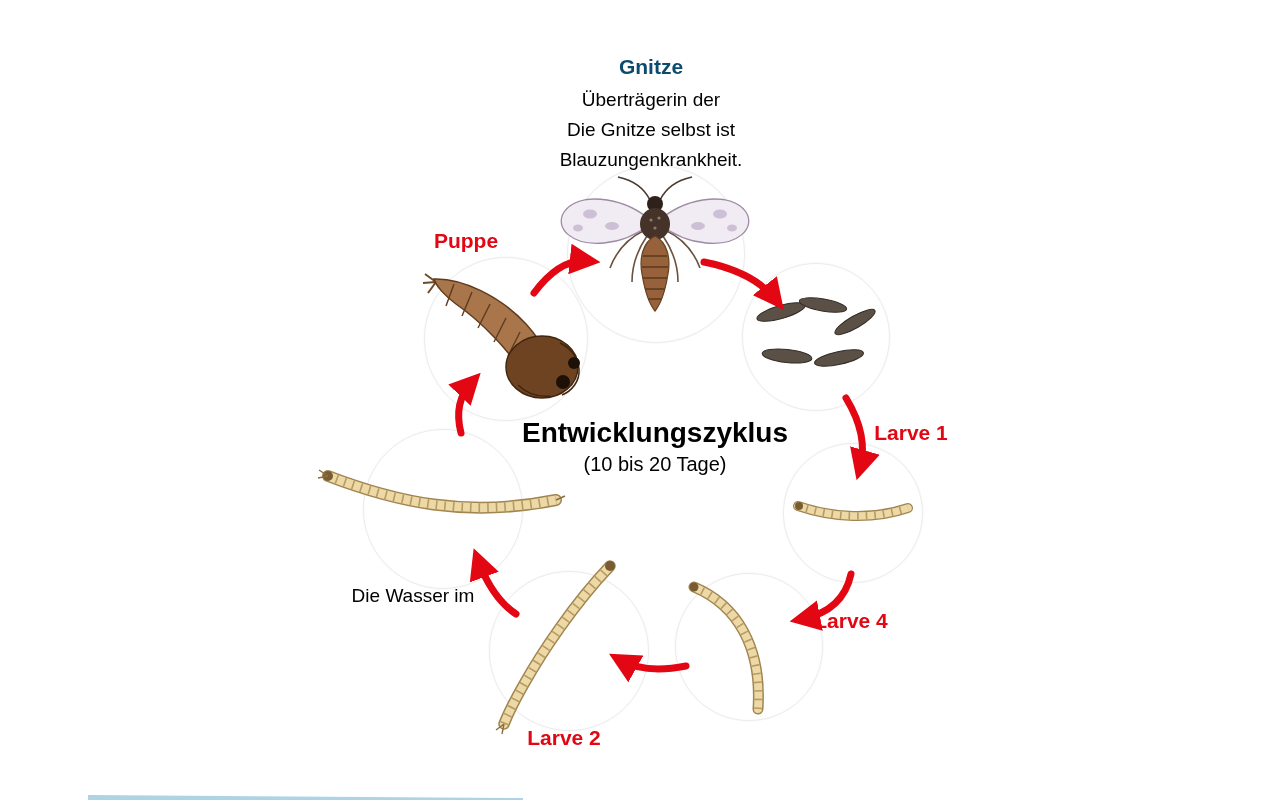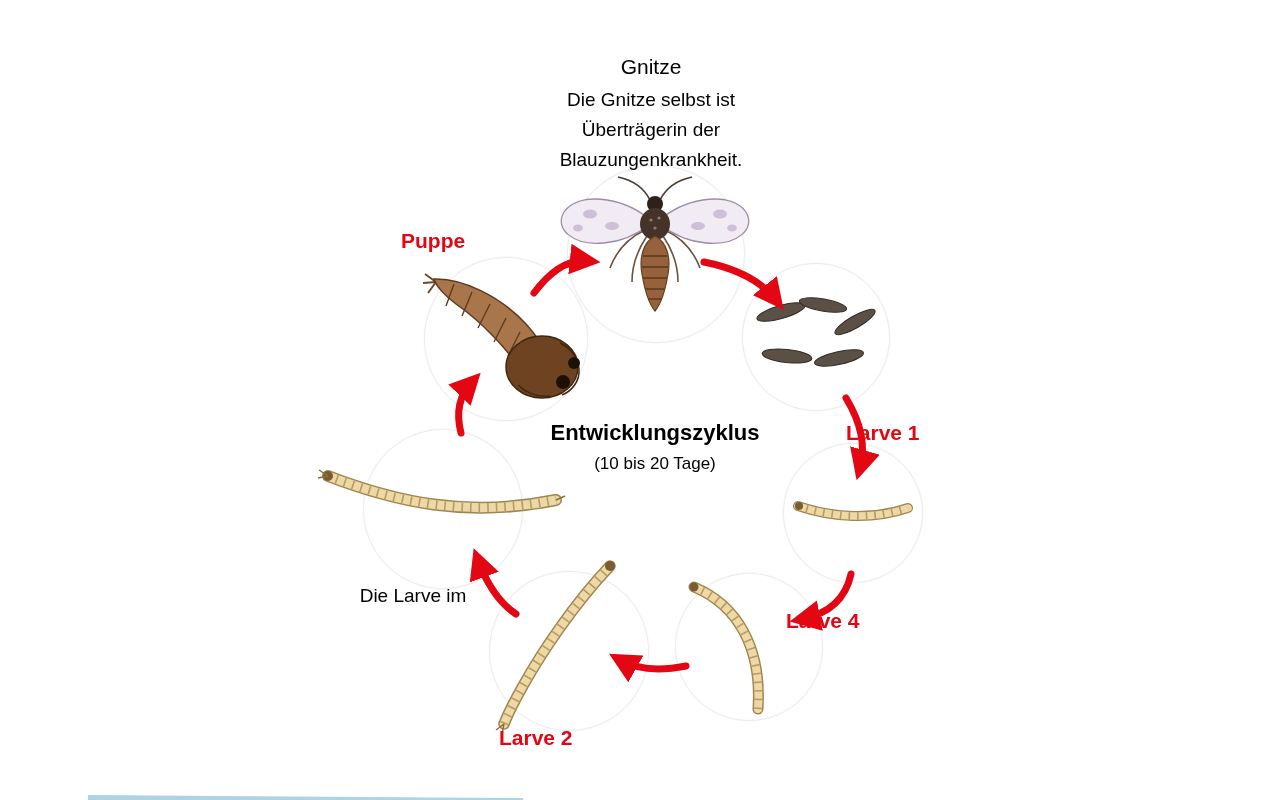--- a/index.html
+++ b/index.html
@@ -8,26 +8,26 @@
 
   .stage-circle{position:absolute;background:#fff;border:1px solid #ececec;border-radius:50%;
     box-shadow:0 0 0 1px rgba(0,0,0,0.02);z-index:1;}
   .illus{position:absolute;z-index:3;overflow:visible;}
 
   .arrows{position:absolute;left:0;top:0;z-index:5;pointer-events:none;}
   .arrow{fill:none;stroke:#e30613;stroke-width:7;stroke-linecap:round;}
 
   .caption{position:absolute;z-index:6;font-size:19px;line-height:30px;color:#000;}
   .caption.center-align{text-align:center;}
-  .stage-title{font-size:21px;font-weight:normal;color:#000000;line-height:26px;margin-bottom:5px;}
-  .label-only{position:absolute;z-index:6;font-size:21px;font-weight:bold;color:#e30613;}
+  .stage-title{font-size:21px;font-weight:bold;color:#0c4a6e;line-height:26px;margin-bottom:5px;}
+  .label-only{position:absolute;z-index:6;font-size:21px;font-weight:bold;color:#e30613;text-align:center;}
 
   .center-text{position:absolute;left:505px;top:419px;width:300px;text-align:center;z-index:6;}
-  .center-text .t{font-size:22px;font-weight:bold;line-height:27px;}
-  .center-text .s{font-size:17px;line-height:30px;margin-top:3px;}
+  .center-text .t{font-size:28px;font-weight:bold;line-height:27px;}
+  .center-text .s{font-size:20px;line-height:30px;margin-top:3px;}
 
   
   .ant{stroke:#4a3a30;stroke-width:1.6;fill:none;}
   .leg{stroke:#6b5240;stroke-width:1.6;fill:none;}
   .wing{fill:#f0eaf2;fill-opacity:.95;stroke:#9d8ba4;stroke-width:1.3;}
   .wspot{fill:#c4b4cd;opacity:.8;}
   .seg{stroke:#64401f;stroke-width:1.8;}
 
   
   .egg{fill:#5a5046;stroke:#332c25;stroke-width:1;}
@@ -156,31 +156,31 @@
     <path class="arrow" marker-end="url(#ah)" d="M461,433 Q453,402 472,382"></path>
   </svg>
 
   <div class="center-text">
     <div class="t">Entwicklungszyklus</div>
     <div class="s">(10 bis 20 Tage)</div>
   </div>
 
   <div class="caption center-align" style="left:471px;top:54px;width:360px;">
     <div class="stage-title">Gnitze</div>
+    <div>Überträgerin der</div>
     <div>Die Gnitze selbst ist</div>
-    <div>Überträgerin der</div>
     <div>Blauzungenkrankheit.</div>
   </div>
 
 
   <div class="label-only" style="left:401px;top:229px;width:130px;">Puppe</div>
 
   <div class="label-only" style="left:846px;top:421px;width:130px;">Larve 1</div>
 
   <div class="label-only" style="left:786px;top:609px;width:130px;">Larve 4</div>
 
   <div class="label-only" style="left:499px;top:726px;width:130px;">Larve 2</div>
 
   <div class="caption center-align" style="left:303px;top:581px;width:220px;">
-    <div>Die Larve im</div>
+    <div>Die Wasser im</div>
   </div>
 
 </div>
 
 </body></html>

